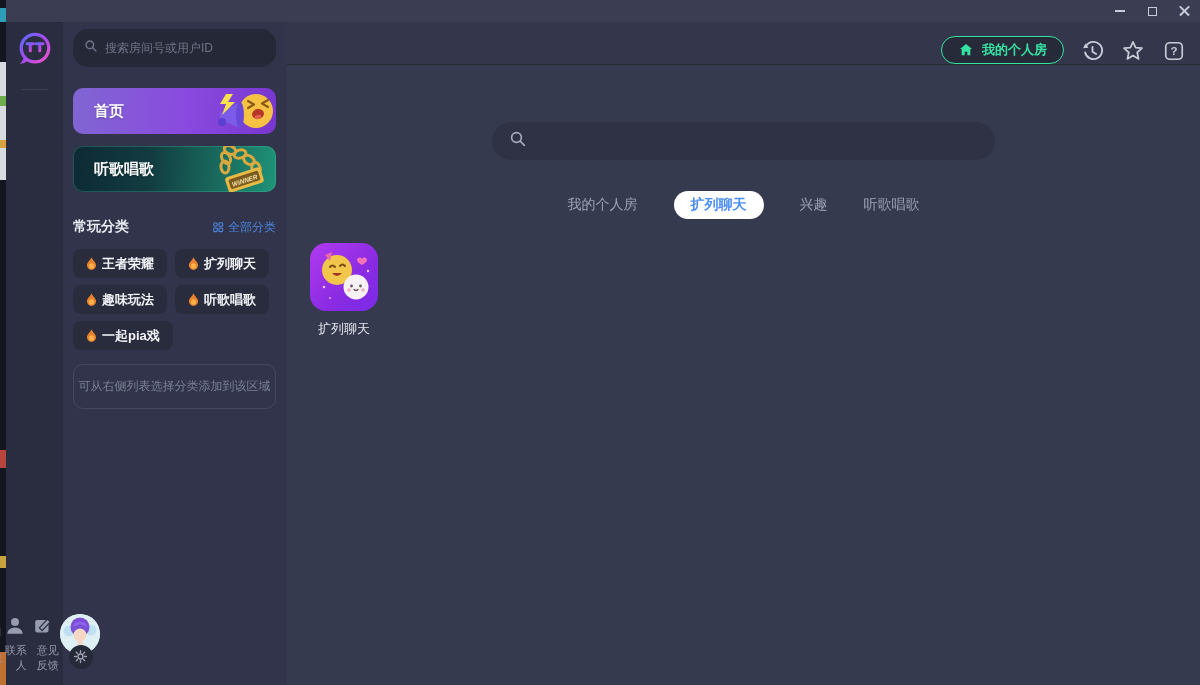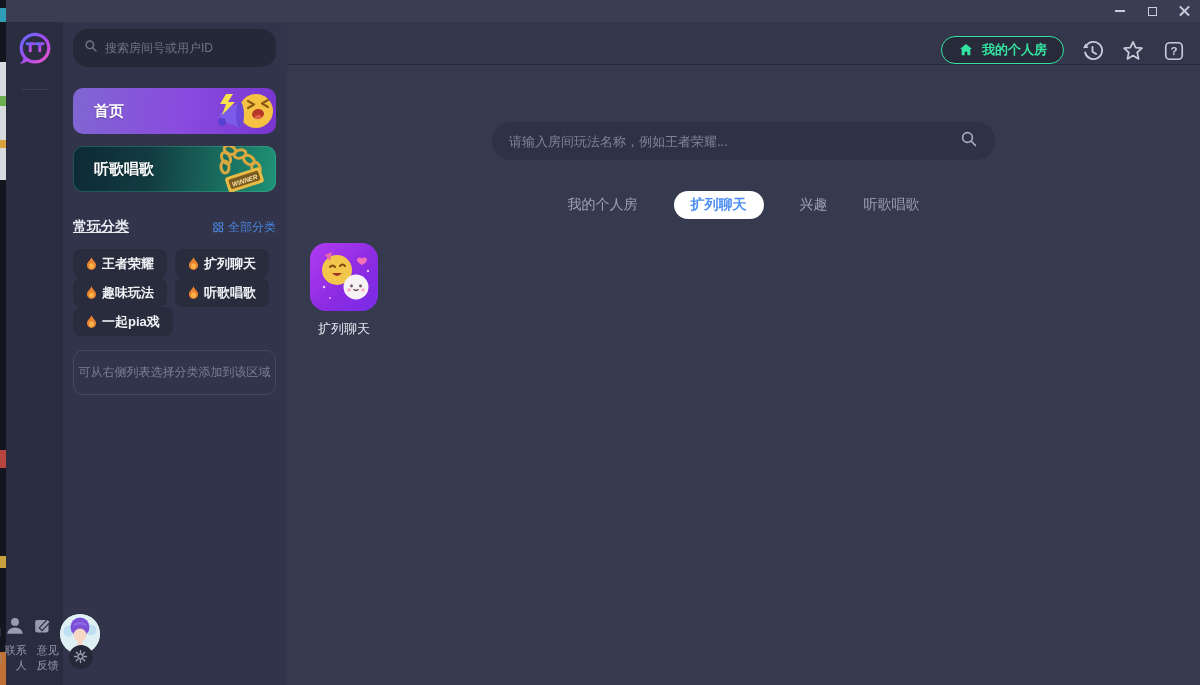--- a/index.html
+++ b/index.html
@@ -54,24 +54,24 @@
   .banner { position:relative; height:46px; border-radius:10px; margin-top:21px; overflow:hidden;
     display:flex; align-items:center; cursor:pointer; flex:0 0 46px; }
   .banner-home { background:linear-gradient(95deg,#8066d2 0%,#8a4adf 55%,#7836cf 100%); }
   .banner-rap { margin-top:12px; background:linear-gradient(95deg,#0d2a34 0%,#123c41 38%,#1f9377 100%);
     box-shadow:inset 0 0 0 1px rgba(84,214,180,.25); }
   .banner-label { color:#fff; font-size:15px; font-weight:bold; padding-left:21px;
     text-shadow:0 1px 2px rgba(0,0,0,.25); z-index:2; }
   .banner-art { position:absolute; right:0; top:0; height:46px; }
 
   .section-row { margin-top:26px; display:flex; justify-content:space-between; align-items:center; }
-  .section-title { color:#e9ebf2; font-size:14px; font-weight:bold;text-decoration:underline; }
+  .section-title { color:#e9ebf2; font-size:14px; font-weight:bold; }
   .all-link { display:flex; align-items:center; gap:4px; color:#4c86e0; font-size:12px; cursor:pointer;font-family:Liberation Mono, monospace; }
 
-  .chips { margin-top:13px; display:flex; flex-wrap:wrap; gap:0 8px; }
+  .chips { margin-top:13px; display:flex; flex-wrap:wrap; gap:7px 8px; }
   .chip { height:29px; background:#292c3d; border-radius:8px; display:inline-flex; align-items:center;
     gap:5px; padding:0 13px; font-size:13px; font-weight:bold; color:#f2f3f7; cursor:pointer;
     white-space:nowrap; max-width:100%; overflow:hidden; }
 
   .hint-box { margin-top:14px; height:45px; border:1px solid #454960; border-radius:10px;
     display:flex; align-items:center; justify-content:center; font-size:12px; color:#7b8095; }
 
   
   .main { flex:1; display:flex; flex-direction:column; min-width:0; }
   .main-header { height:43px; flex:0 0 43px; background:#34374b; border-bottom:1px solid #272935;
@@ -328,21 +328,20 @@
             <svg width="22" height="22" viewBox="0 0 24 24">
               <rect x="3" y="3" width="18" height="18" rx="4.5" fill="none" stroke="#c9ccd8" stroke-width="1.8"></rect>
               <text x="12" y="16.6" font-size="12.5" font-weight="bold" fill="#c9ccd8" text-anchor="middle">?</text>
             </svg>
           </div>
         </div>
 
         <div class="main-content">
 
           <div class="big-search">
-            <input placeholder="请输入房间玩法名称，例如王者荣耀..." style="">
             <span>
               <svg width="18" height="18" viewBox="0 0 24 24">
                   <circle cx="10" cy="10" r="6.5" fill="none" stroke="#a7acbe" stroke-width="2.2"></circle>
                   <path d="M15 15 L20.5 20.5" stroke="#a7acbe" stroke-width="2.2" stroke-linecap="round"></path>
                 </svg>
             </span>
           </div>
 
           <div class="tabs">
             <span class="tab">我的个人房</span>

